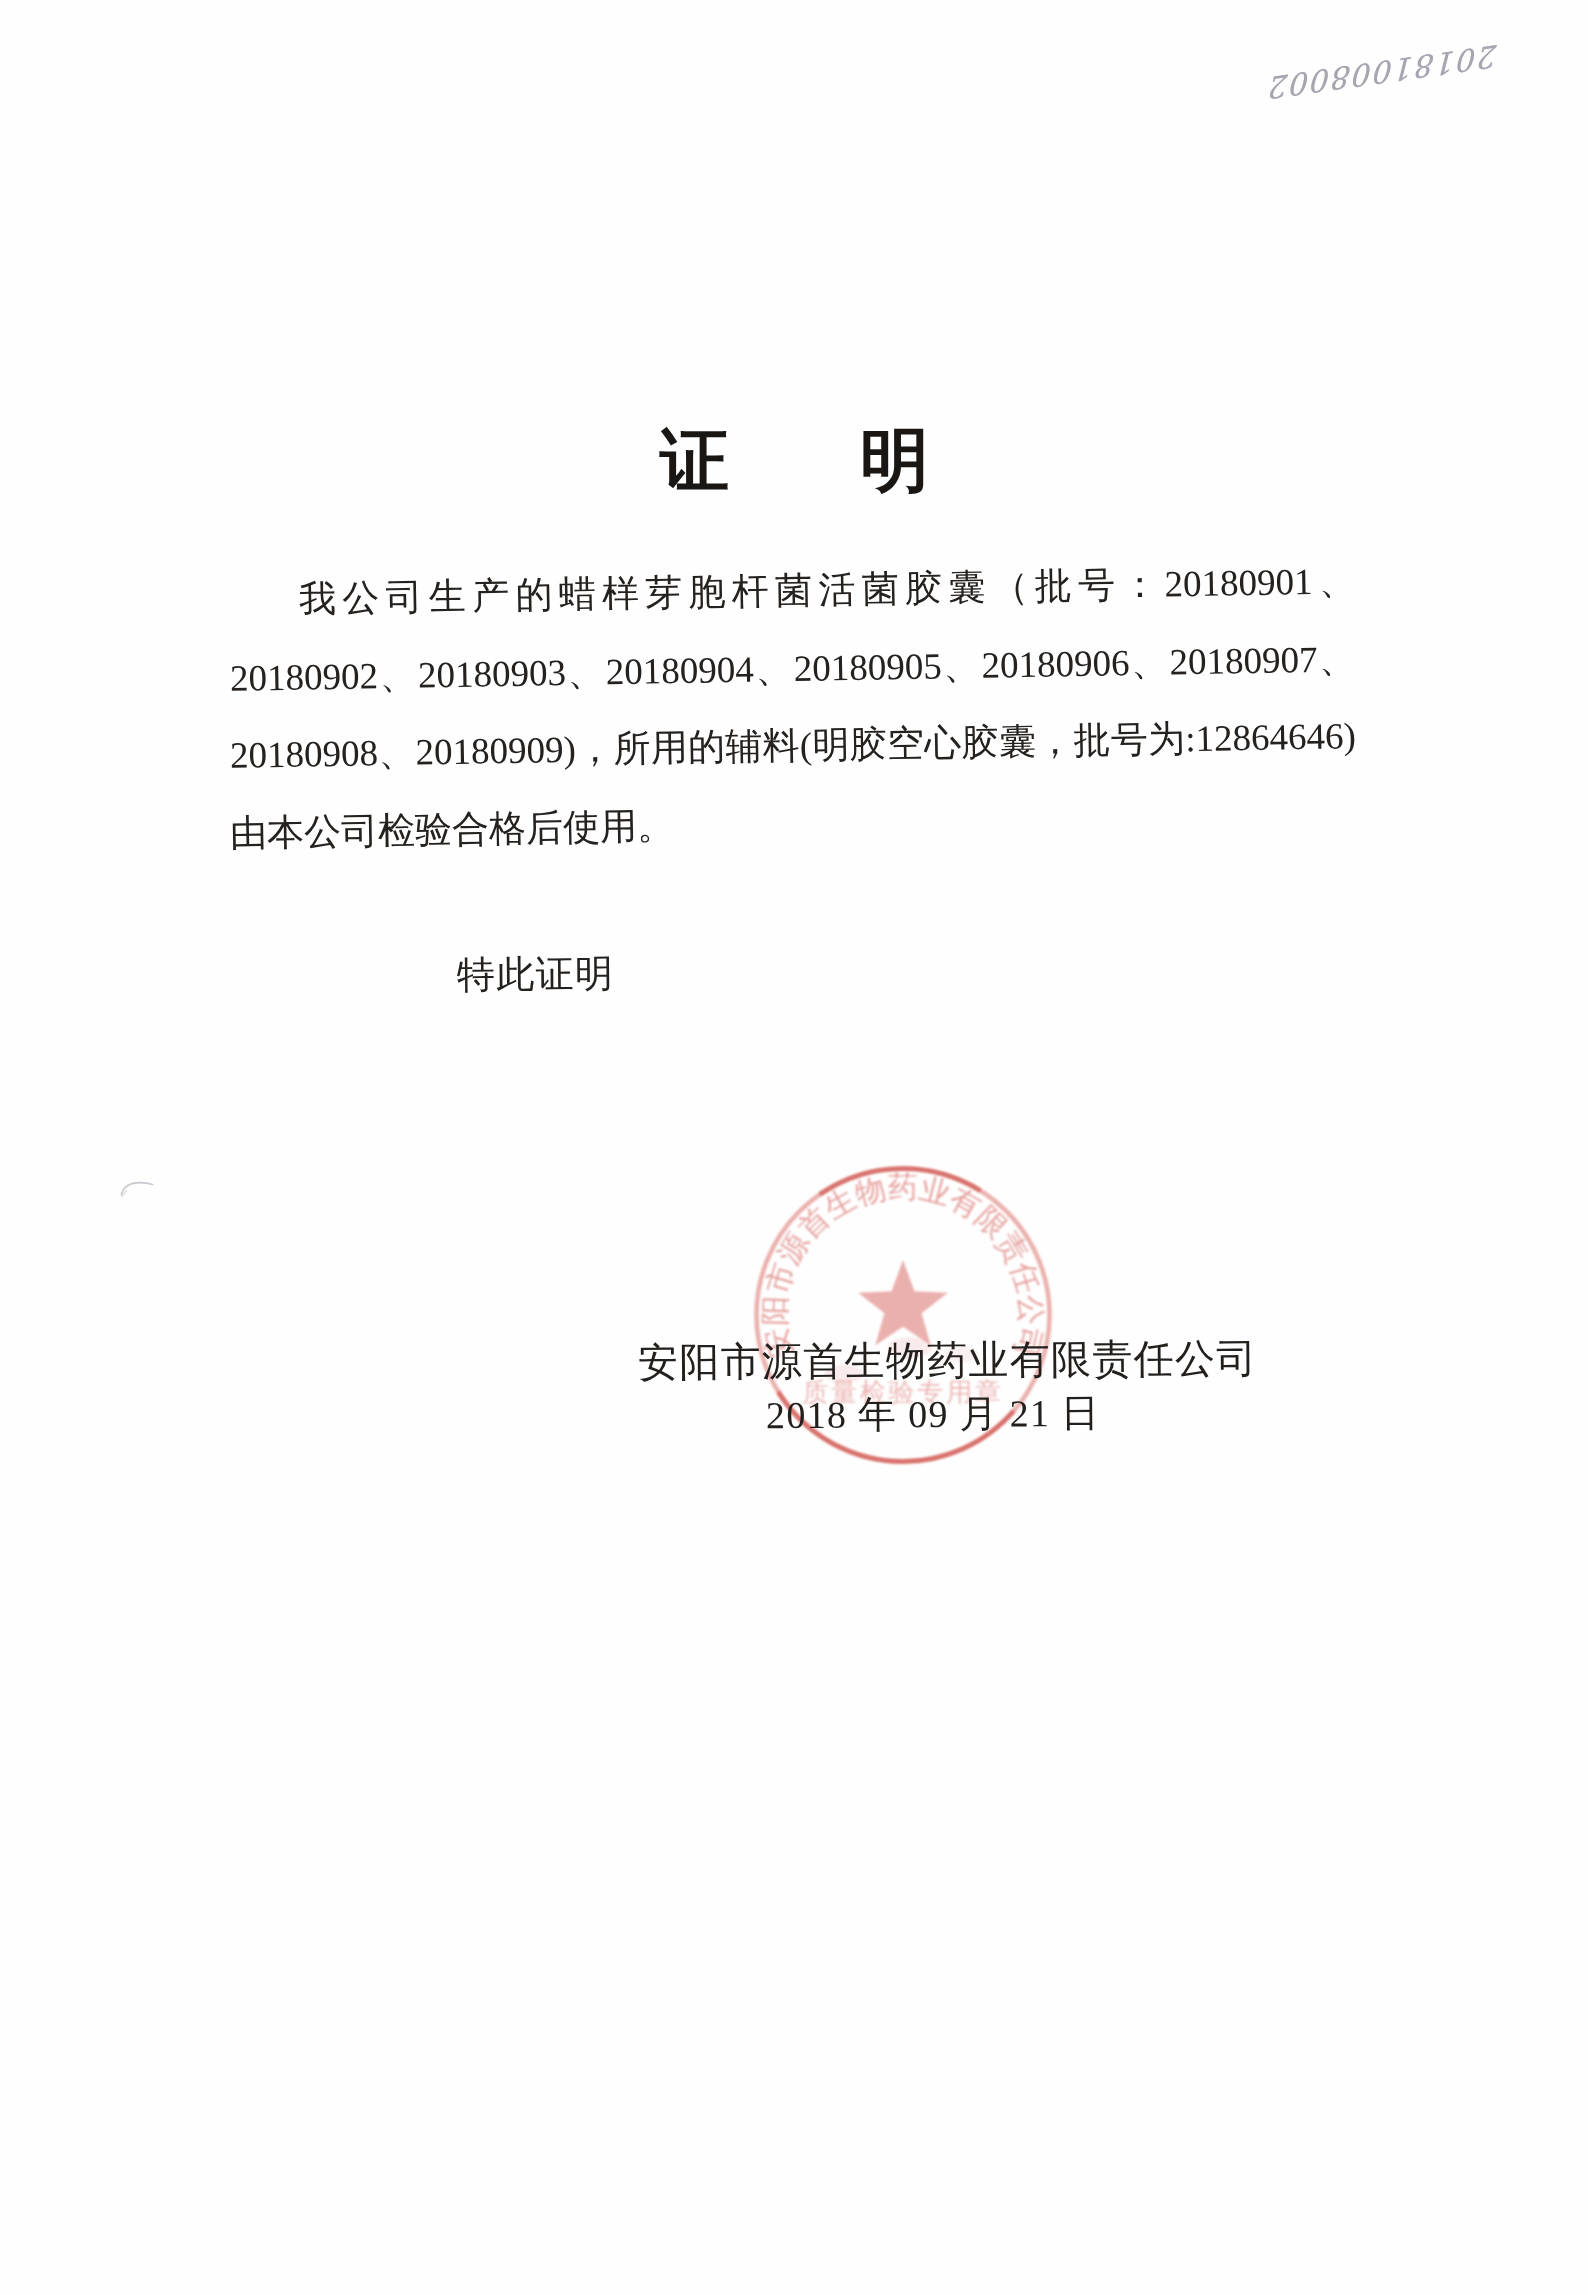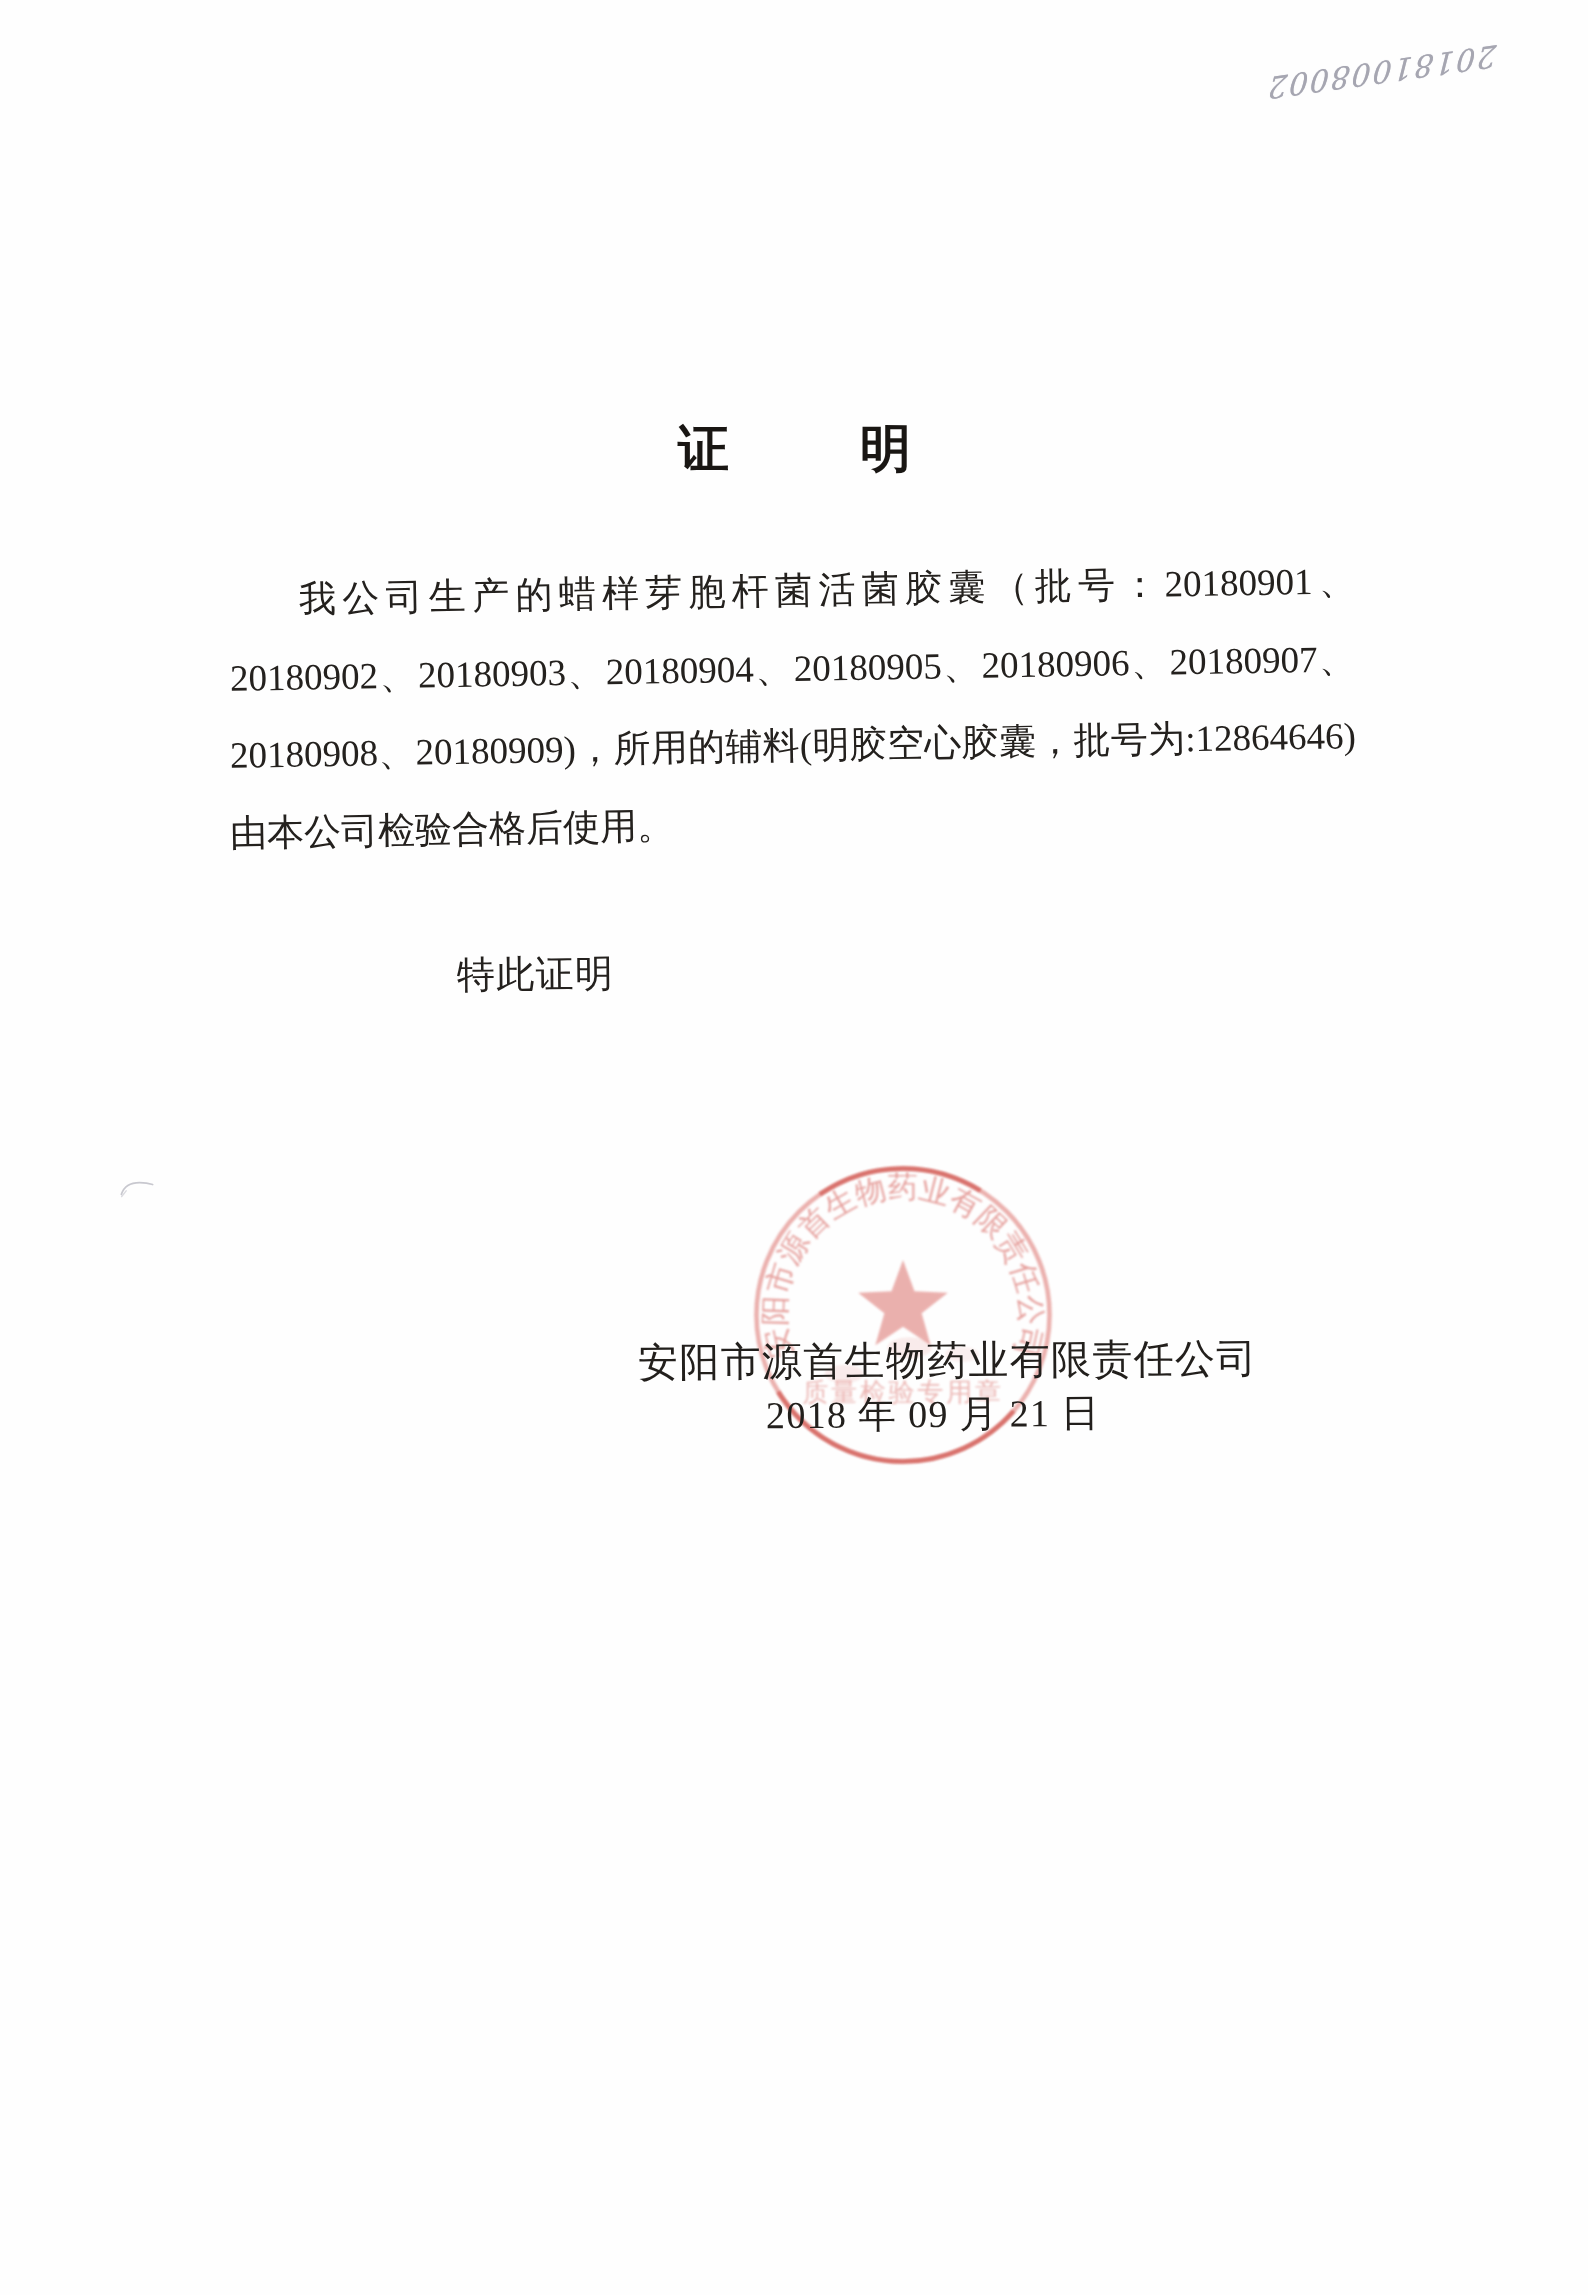--- a/index.html
+++ b/index.html
@@ -27,21 +27,21 @@
     opacity:.9;
     white-space:nowrap;
     transform:rotate(172deg) skewX(-12deg);
     transform-origin:center;
     text-shadow:0 0 0.7px #b8b8c2;
   }
   .title {
     position:absolute;
     top:415px; left:0; width:100%;
     text-align:center;
-    font-size:51px;
+    font-size:69px;
     font-weight:600;
     color:#191613;
     letter-spacing:131px;
     text-indent:131px;
     white-space:nowrap;
   }
   .bline {
     position:absolute;
     left:230px; width:1126px;
     font-size:37px;

